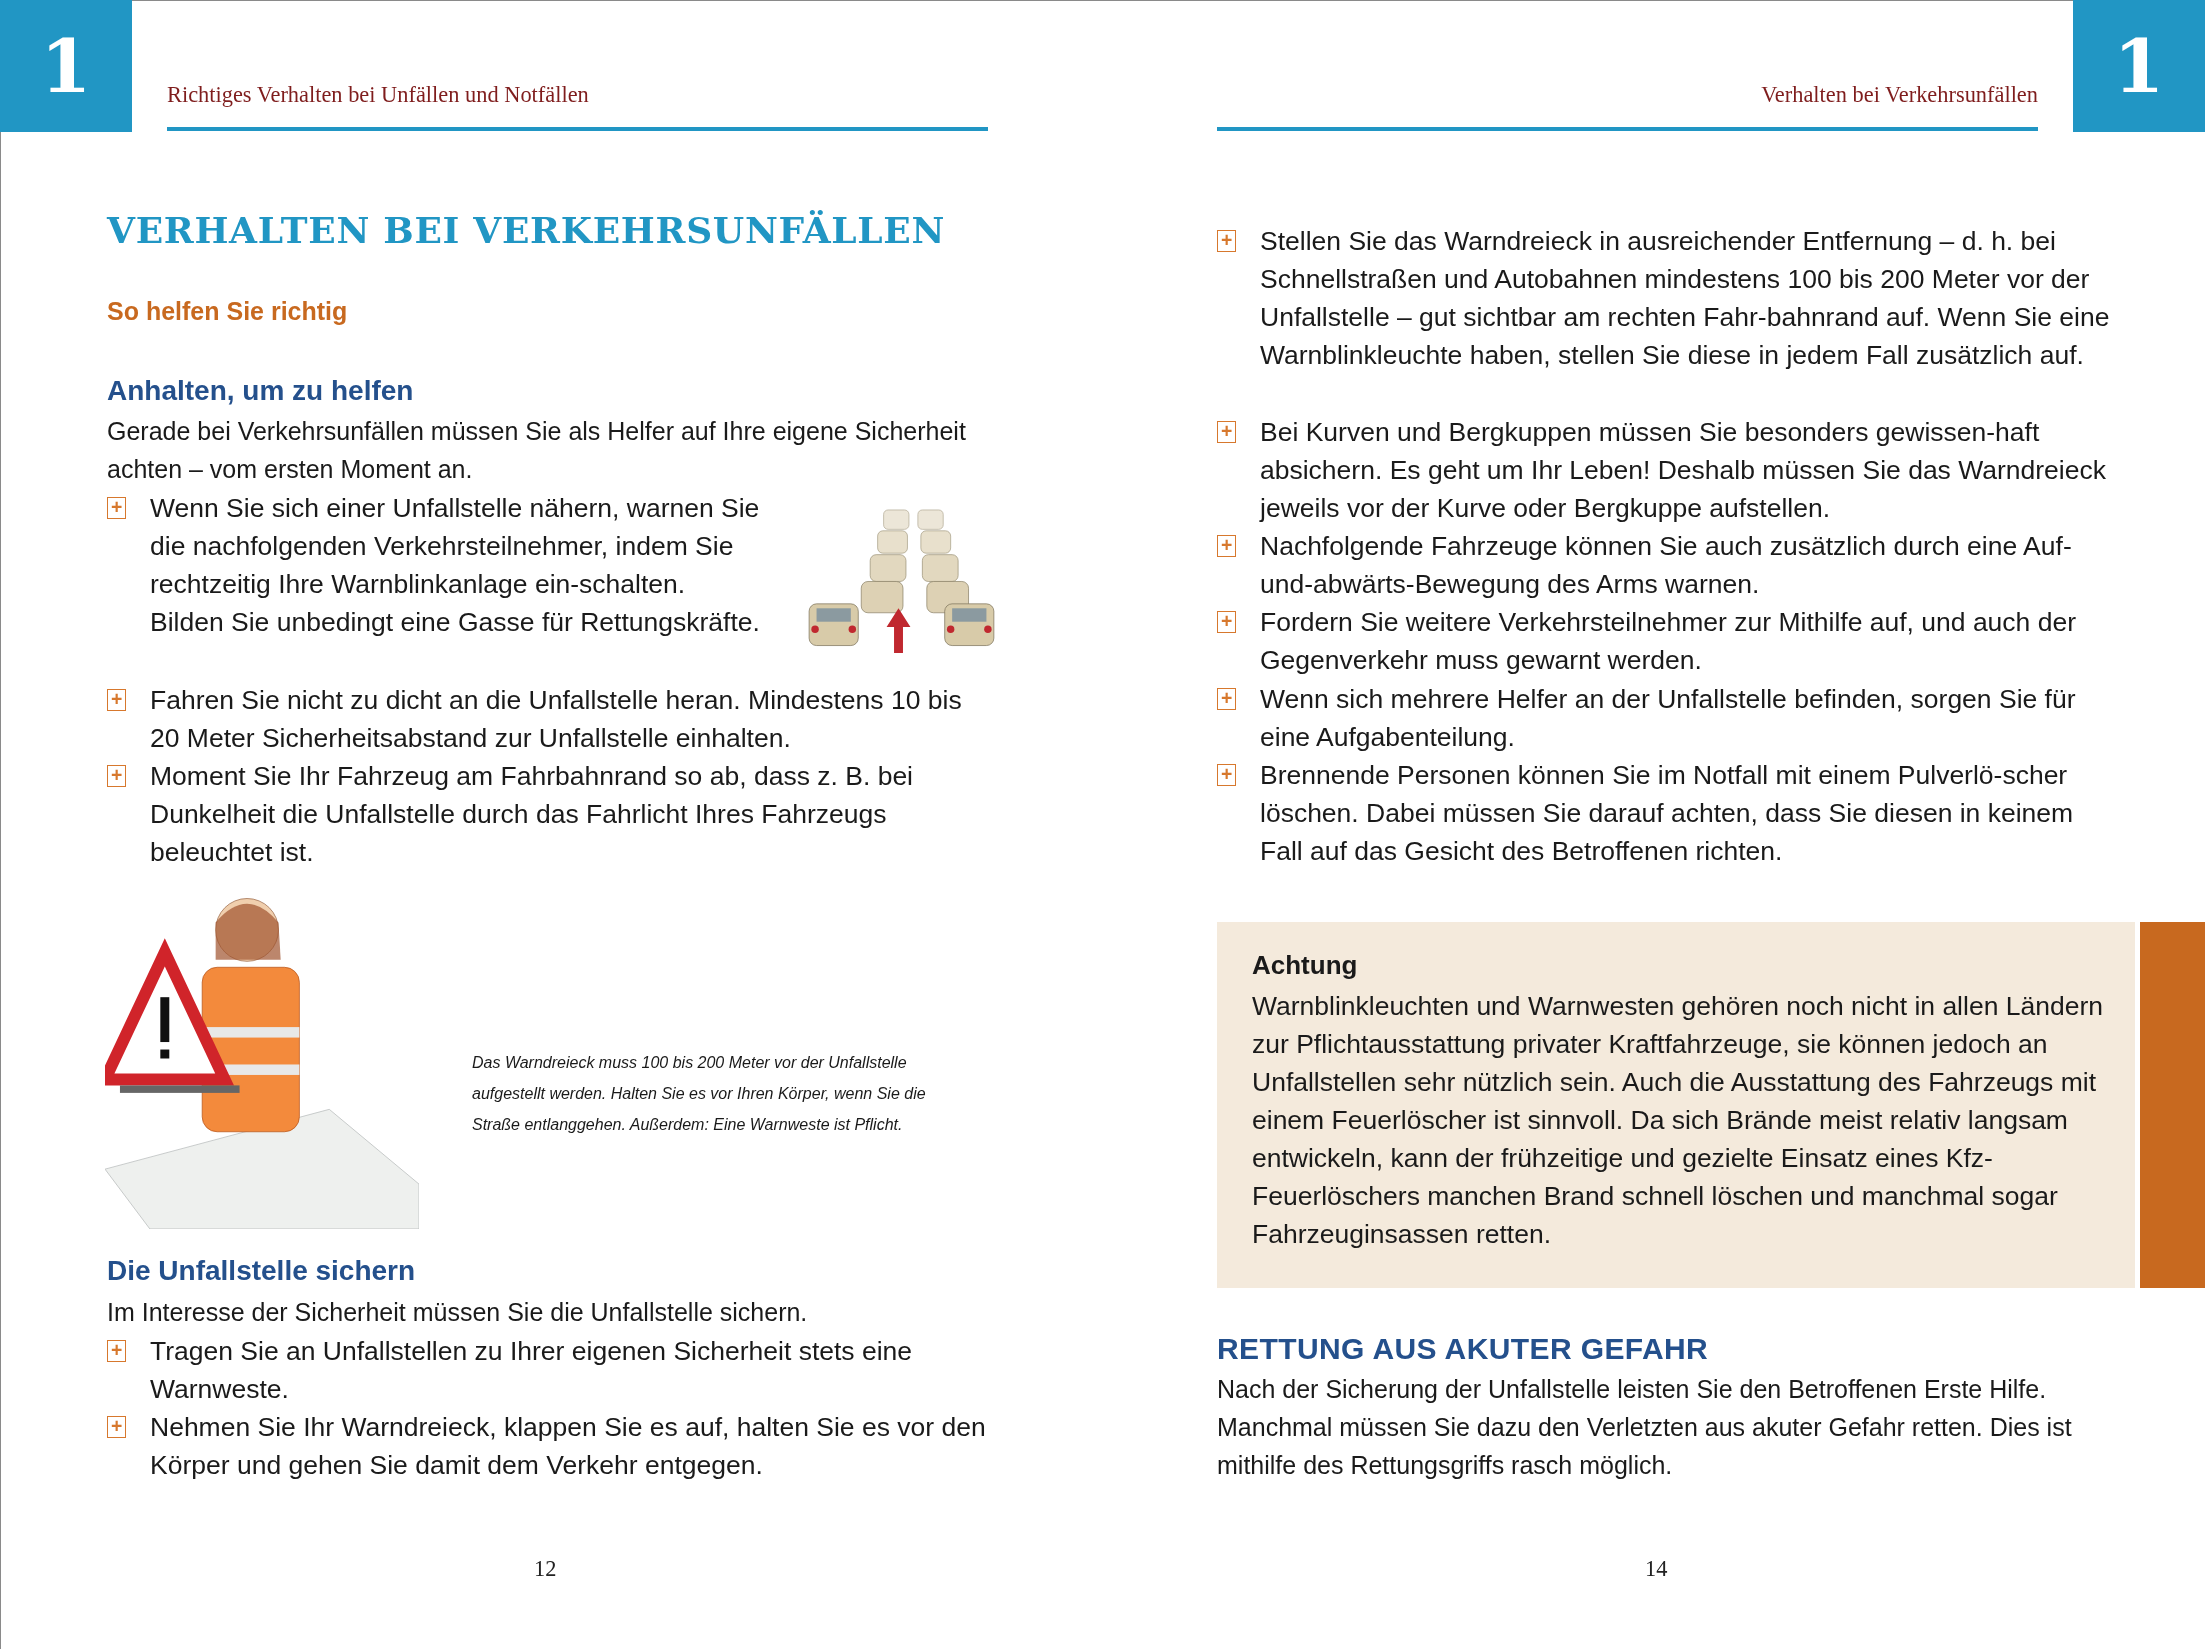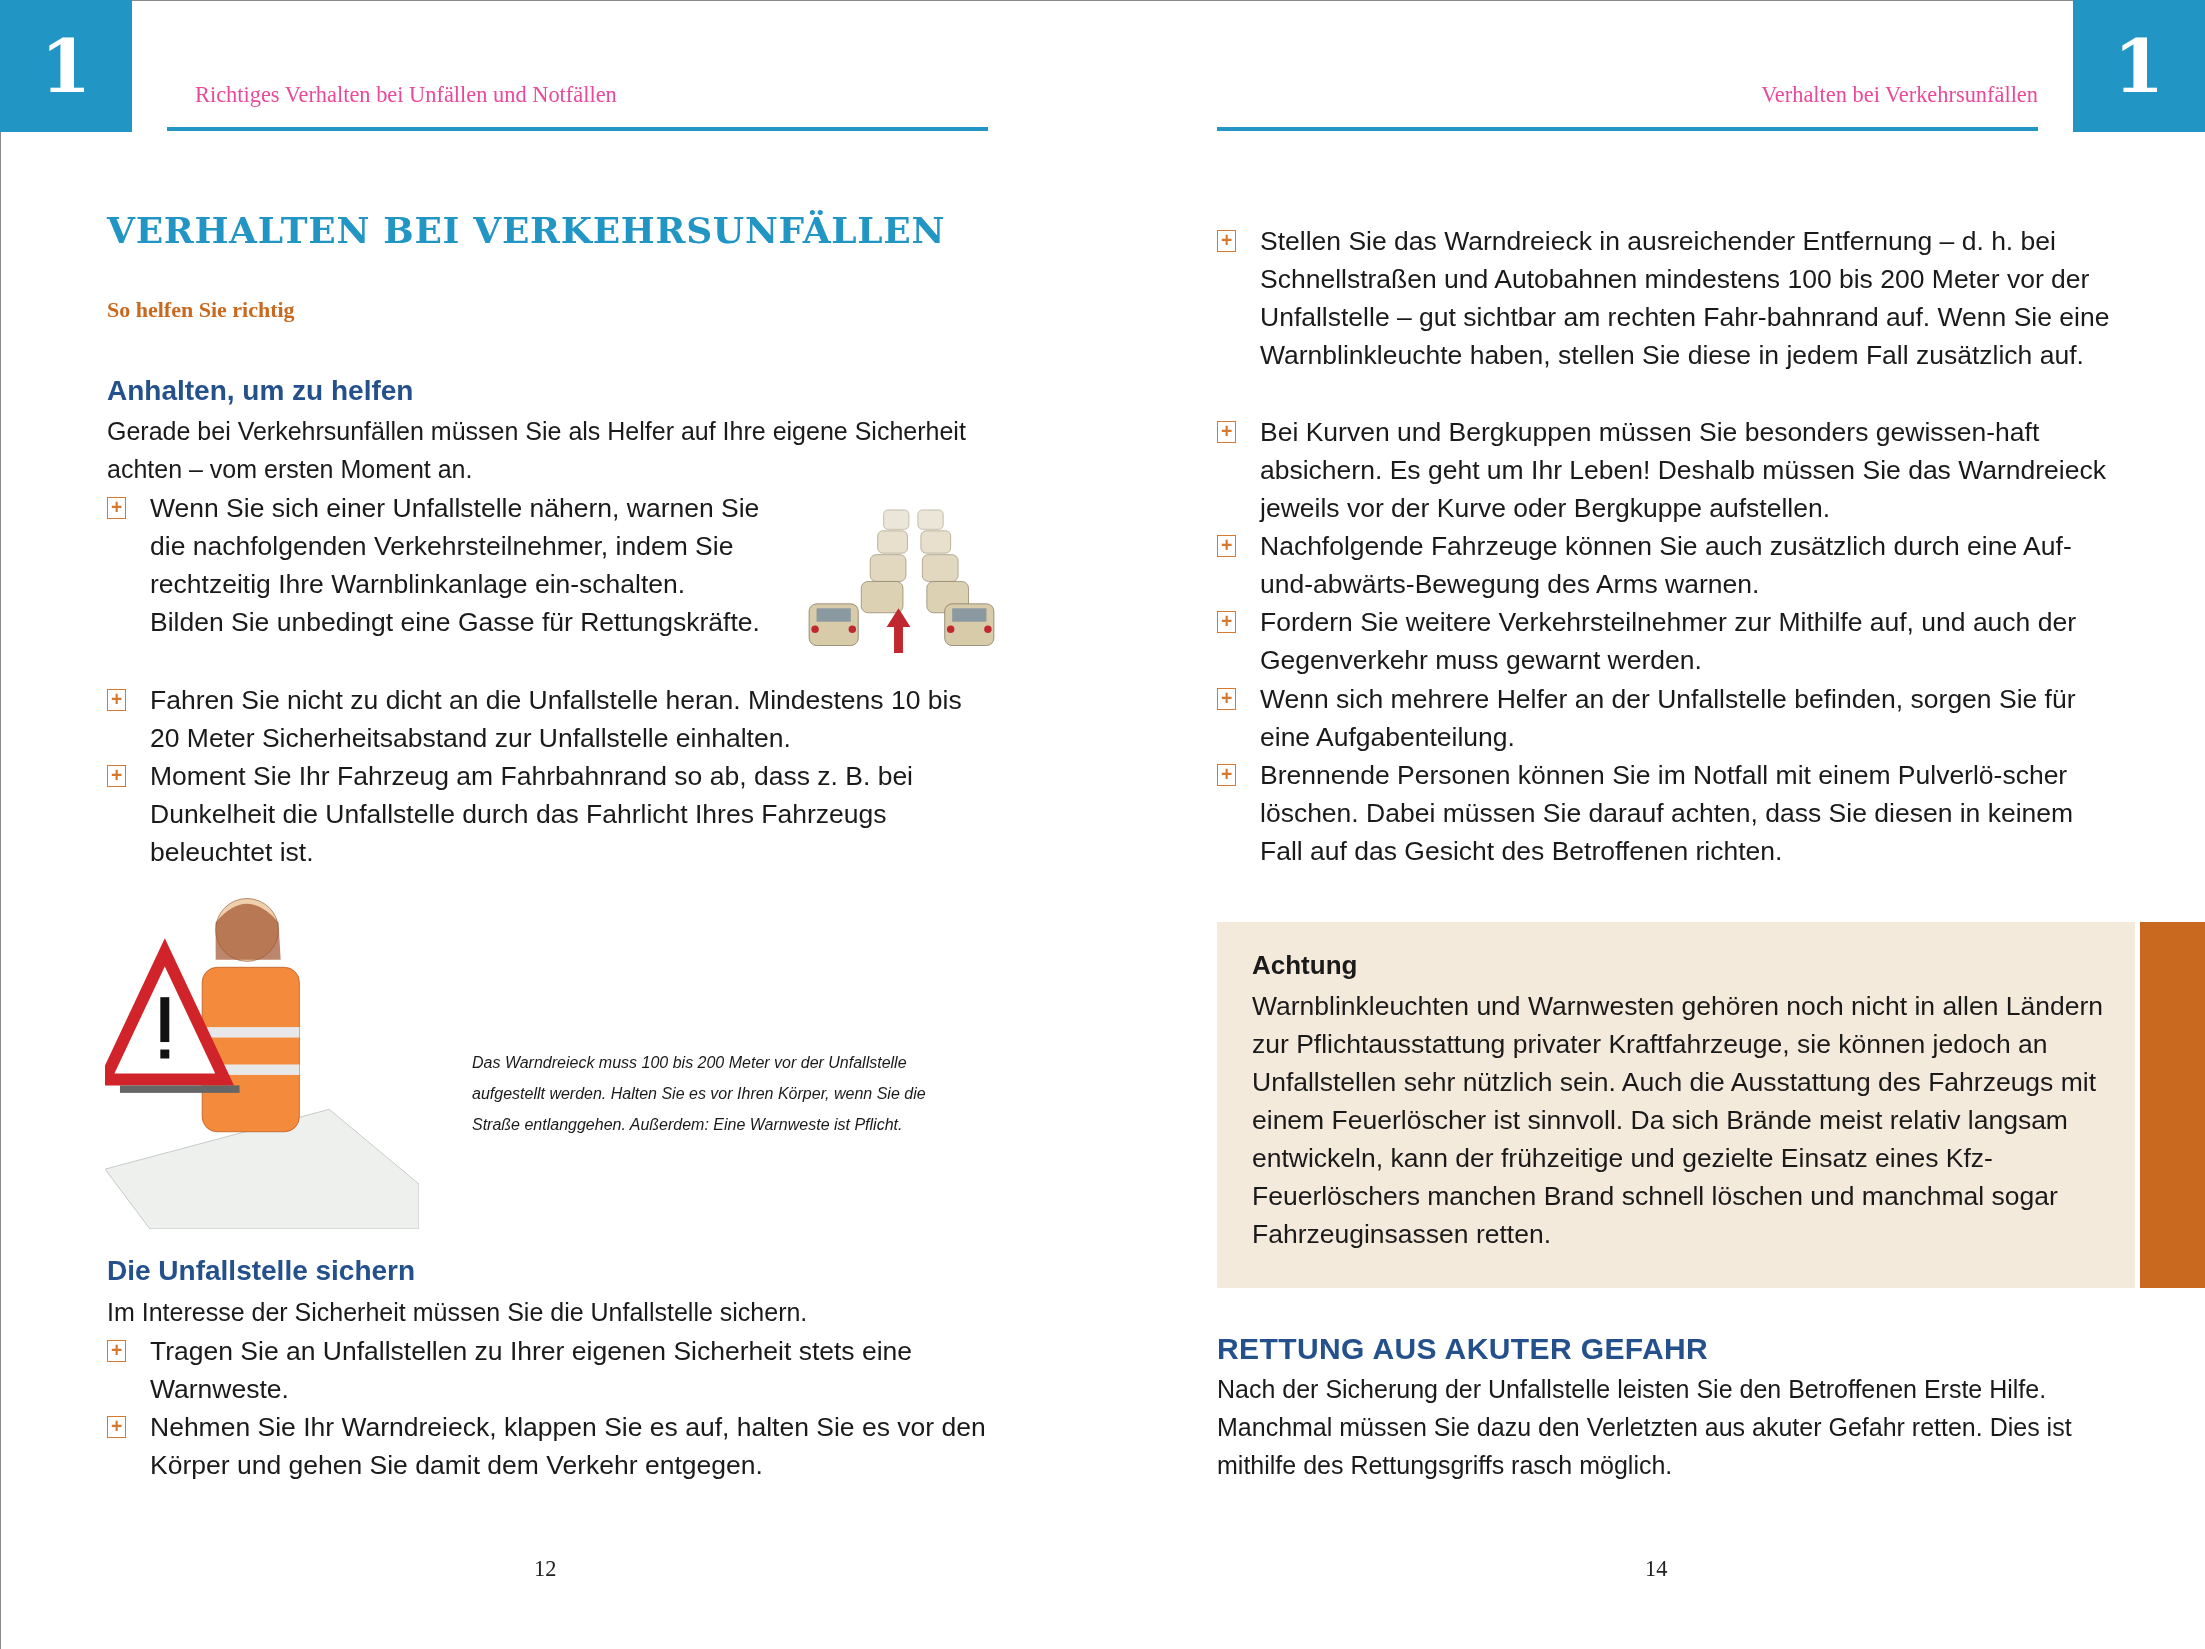--- a/index.html
+++ b/index.html
@@ -1,24 +1,24 @@
 <!DOCTYPE html>
 <html style="font-size:12px"><head>
 <meta charset="utf-8">
 <style>
   html,body{margin:0;padding:0;}
   body{width:2205px;height:1650px;background:#ffffff;position:relative;overflow:hidden;
     font-family:"Liberation Sans","DejaVu Sans",sans-serif;color:#1a1a1a;}
   .frame{position:absolute;left:0;top:0;width:2204px;height:1648px;border:0.7px solid #8a8a8a;}
   .chapter-box{position:absolute;top:0;width:132px;height:132px;background:#2196c4;color:#fff;
     font-family:"DejaVu Serif",serif;font-weight:bold;font-size:73px;display:flex;align-items:center;justify-content:center;}
-  .running-head{position:absolute;top:82px;font-family:"Liberation Serif",serif;font-size:22.4px;color:#ec4899;margin-left:28px;}
+  .running-head{position:absolute;top:82px;font-family:"Liberation Serif",serif;font-size:22.4px;color:#7f1d1d;}
   .head-rule{position:absolute;top:127px;height:3.7px;background:#2196c4;}
   .h1{position:absolute;left:107px;top:209px;font-family:"DejaVu Serif",serif;font-weight:bold;font-size:36px;color:#2196c4;letter-spacing:0.7px;}
-  .h-orange{position:absolute;left:107px;top:297px;font-family:Liberation Serif, serif;font-weight:bold;font-size:22px;color:#c8691f;}
+  .h-orange{position:absolute;left:107px;top:297px;font-family:Liberation Sans, sans-serif;font-weight:bold;font-size:25px;color:#c8691f;}
   .h-blue{position:absolute;font-family:"Liberation Sans",sans-serif;font-weight:bold;font-size:28px;color:#24508c;text-align:center;}
   .para{position:absolute;font-size:25px;line-height:38px;color:#1a1a1a;}
   .bullet{position:absolute;font-size:26.5px;line-height:38px;color:#1a1a1a;}
   .bullet .text{display:block;margin-left:43px;}
   .plus{position:absolute;left:0;top:7.5px;width:19.4px;height:22.4px;border:1.5px solid #d7782d;box-sizing:border-box;
     color:#d7782d;font-weight:bold;font-size:19.4px;line-height:19.4px;text-align:center;}
   .caption{position:absolute;left:472px;top:1047px;width:478px;font-style:italic;font-size:16px;line-height:31px;color:#1a1a1a;}
   .page-num{position:absolute;top:1544px;font-family:"Liberation Serif",serif;font-size:22.4px;color:#222;margin-top:12px;}
   .achtung-box{position:absolute;left:1217px;top:922px;width:918px;height:366px;background:#f4eadc;}
   .achtung-bar{position:absolute;left:2140px;top:922px;width:65px;height:366px;background:#c8691f;}

